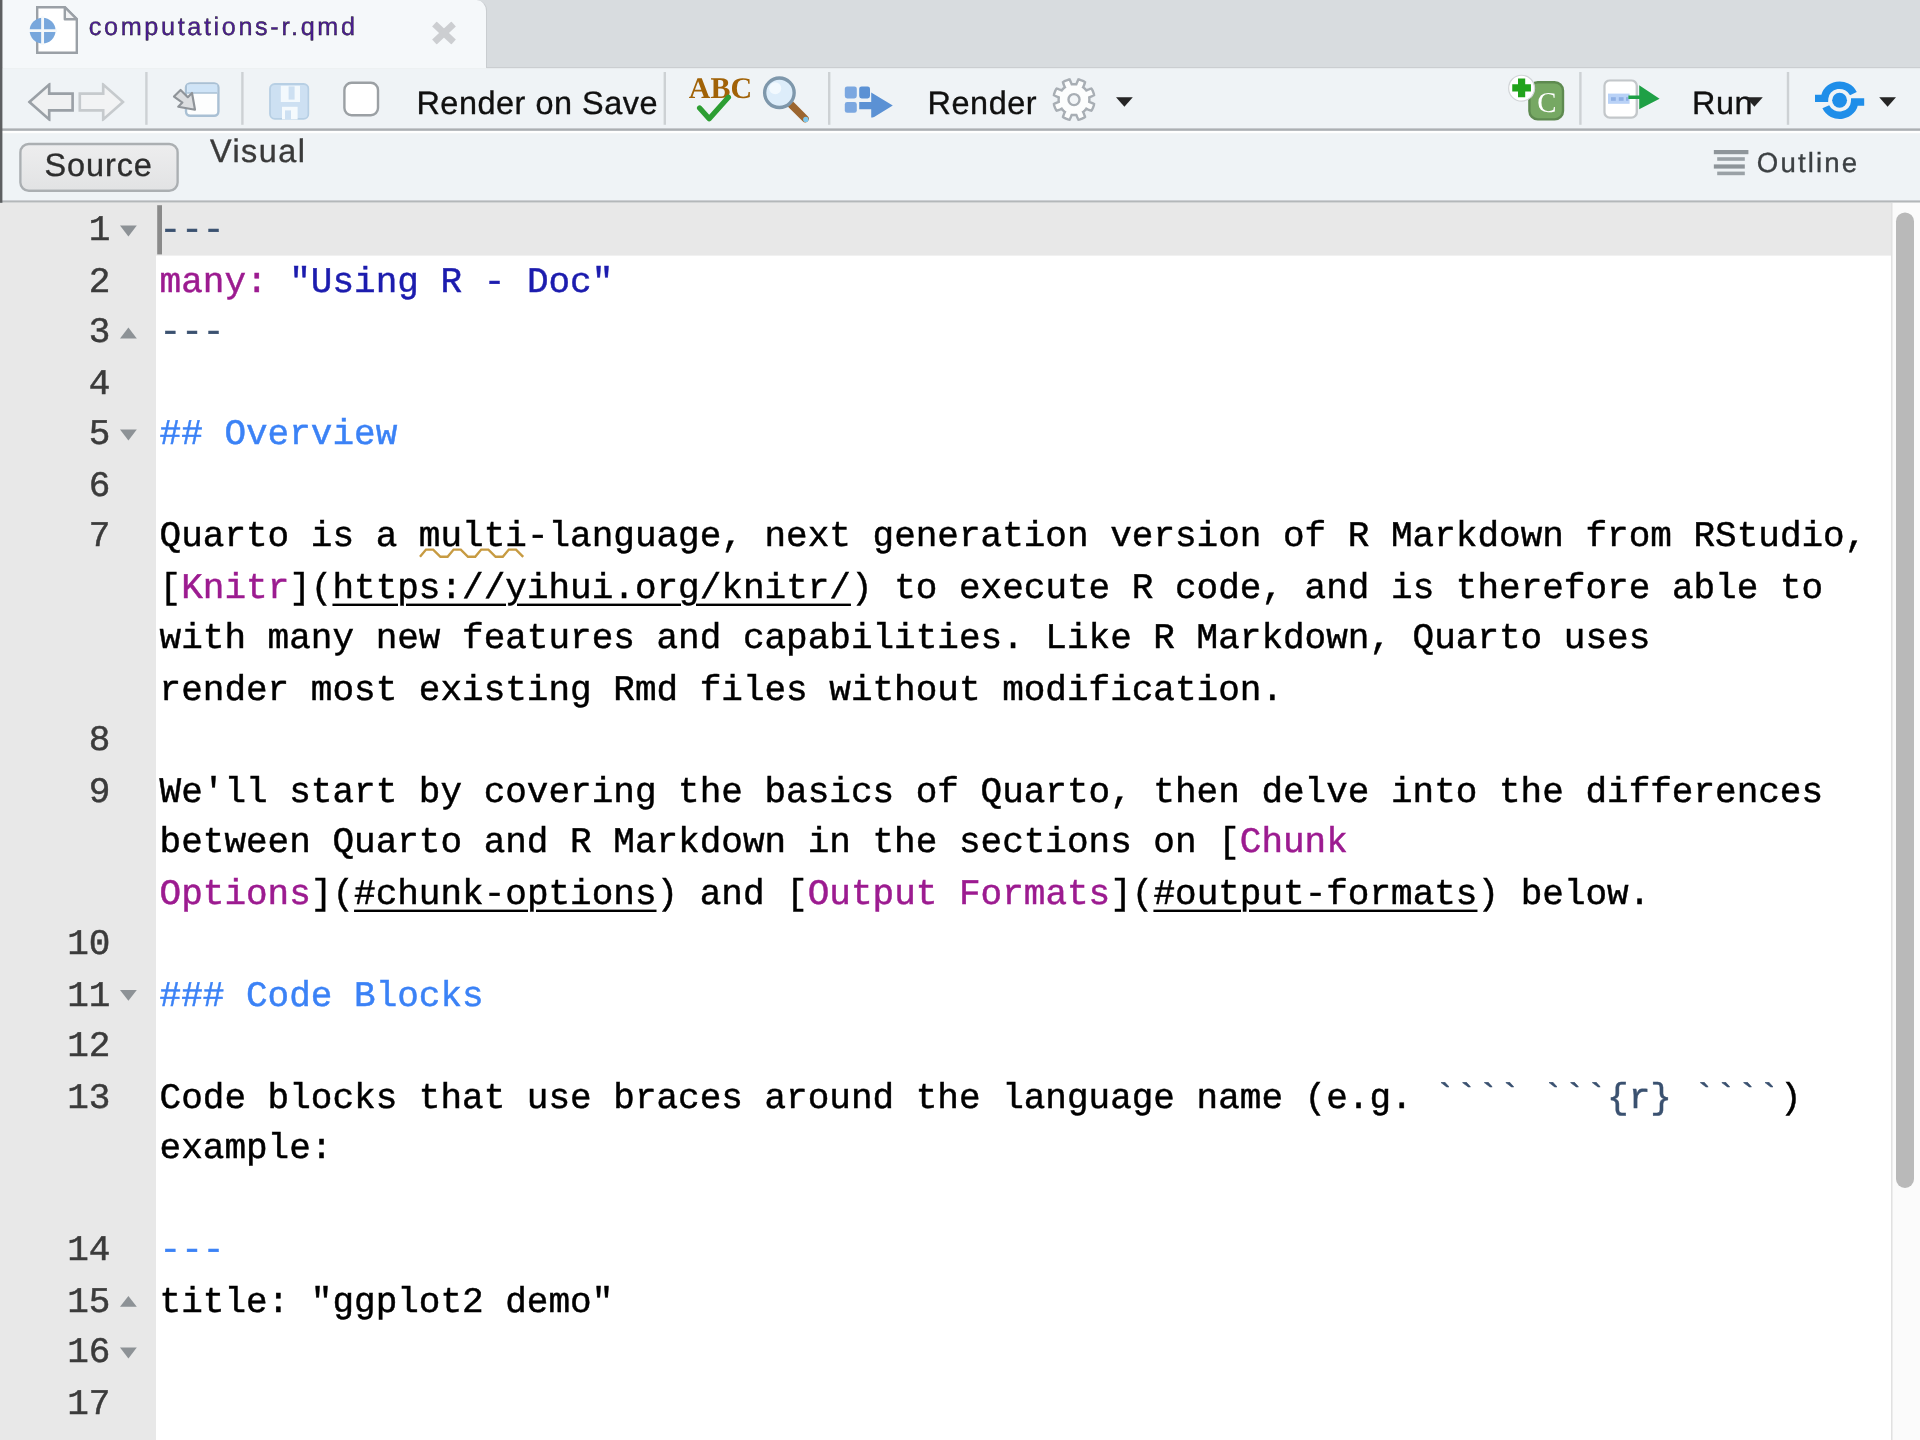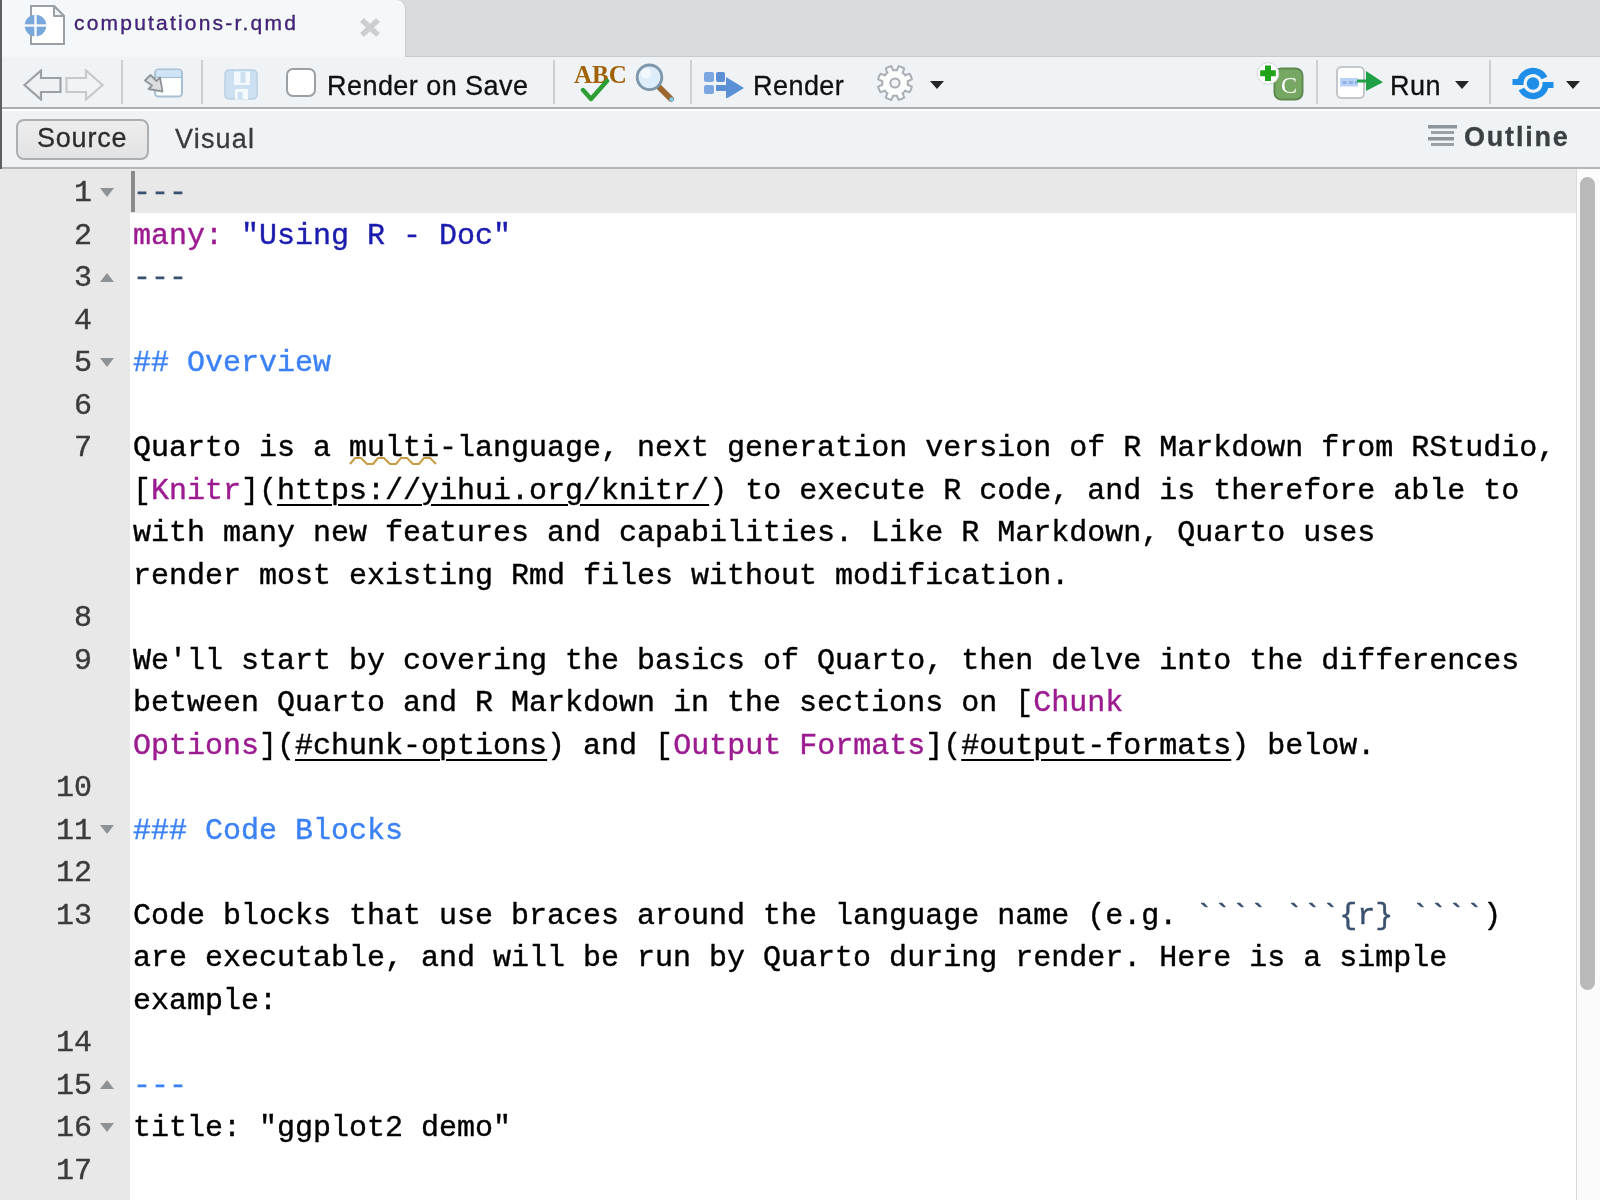--- a/index.html
+++ b/index.html
@@ -10,27 +10,27 @@
   
   #tabstrip { left:0; top:0; width:1600px; height:57px; background:#d8dcdf; border-bottom:1px solid #c7cbce; }
   #tab { left:2px; top:0; width:404px; height:57px; background:#f5f8fa; border-right:1px solid #c9cdd0; border-bottom:none; border-top-right-radius:9px; }
   #tabname { left:74px; top:11px; font-size:21px; color:#4c1d95; letter-spacing:2.2px; -webkit-text-stroke:0.3px #141414; }
   #toolbar { left:0; top:57px; width:1600px; height:52px; background:#eff3f6; border-bottom:2px solid #abafb2; }
   #subbar { left:0; top:111px; width:1600px; height:58px; background:#eff3f6; border-bottom:2px solid #b3b7b9; }
   #leftedge { left:0; top:0; width:2px; height:169px; background:#5d5f61; z-index:9; }
 
   .sep { position:absolute; top:60px; width:2px; height:44px; background:#cdd1d4; }
   .ddown { position:absolute; width:0; height:0; border-left:7.5px solid transparent; border-right:7.5px solid transparent; border-top:8.5px solid #252525; }
-  .tbtext { position:absolute; font-size:27px; color:#101010; top:71px; letter-spacing:0.45px; -webkit-text-stroke:0.3px #101010; }
+  .tbtext { position:absolute; font-size:27px; color:#101010; top:71px; letter-spacing:0.45px;margin-left:20px; -webkit-text-stroke:0.3px #101010; }
 
   
   #srcbtn { left:16px; top:119px; width:133px; height:41px; background:linear-gradient(#ededee,#e2e3e4); border:2px solid #abafb2; border-radius:8px; }
   #srctext { left:37px; top:123px; font-size:27px; color:#2d2d2d; letter-spacing:0.8px; -webkit-text-stroke:0.3px #2d2d2d; }
-  #vistext { left:175px; top:124px; font-size:27px; color:#3a3a3a; letter-spacing:1.2px; -webkit-text-stroke:0.3px #3a3a3a; }
-  #outlinetext { left:1464px; top:122px; font-size:27px; color:#3c4043; letter-spacing:1.8px;font-weight:bold; -webkit-text-stroke:0.3px #3c4043; }
+  #vistext { left:175px; top:111px; font-size:27px; color:#3a3a3a; letter-spacing:1.2px; -webkit-text-stroke:0.3px #3a3a3a; }
+  #outlinetext { left:1464px; top:122px; font-size:23px; color:#3c4043; letter-spacing:1.8px; -webkit-text-stroke:0.3px #3c4043; }
 
   
   #editor { left:0; top:169px; width:1600px; height:1031px; background:#ffffff; }
   #gutter { left:0; top:0; width:130px; height:1031px; background:#e8e8e8; }
   #hl1 { left:130px; top:0px; width:1446px; height:44px; background:#e8e8e8; }
   #cursor { left:131px; top:2px; width:3.5px; height:41px; background:#8a8a8a; }
   #scrolltrack { left:1576px; top:0; width:24px; height:1031px; background:#fbfbfb; border-left:1px solid #dadada; }
   #scrollthumb { left:1580px; top:8px; width:15px; height:813px; background:#b9b9b9; border-radius:8px; }
 
   #code { left:133px; top:3px; color:#000; }
@@ -213,21 +213,20 @@
 <div class="cr">with many new features and capabilities. Like R Markdown, Quarto uses</div>
 <div class="cr">render most existing Rmd files without modification.</div>
 <div class="cr"></div>
 <div class="cr">We'll start by covering the basics of Quarto, then delve into the differences</div>
 <div class="cr">between Quarto and R Markdown in the sections on [<span class="mag">Chunk</span></div>
 <div class="cr"><span class="mag">Options</span>](<span class="und">#chunk-options</span>) and [<span class="mag">Output Formats</span>](<span class="und">#output-formats</span>) below.</div>
 <div class="cr"></div>
 <div class="cr"><span class="head">### Code Blocks</span></div>
 <div class="cr"></div>
 <div class="cr">Code blocks that use braces around the language name (e.g. <span class="slate">```` ```{r} ````</span>)</div>
-<div class="cr">are executable, and will be run by Quarto during render. Here is a simple</div>
 <div class="cr">example:</div>
 <div class="cr"></div>
 <div class="cr"><span class="head">---</span></div>
 <div class="cr">title: "ggplot2 demo"</div>
   </div>
 
   <svg class="abs" style="left:349px;top:287px" width="92" height="10" viewBox="0 0 92 10">
     <path d="M1 8 l5 -6 h6 l6 6 h6 l5 -6 h6 l6 6 h6 l5 -6 h6 l6 6 h6 l5 -6 h6 l6 6" fill="none" stroke="#c79b42" stroke-width="2"></path>
   </svg>
 </div>

